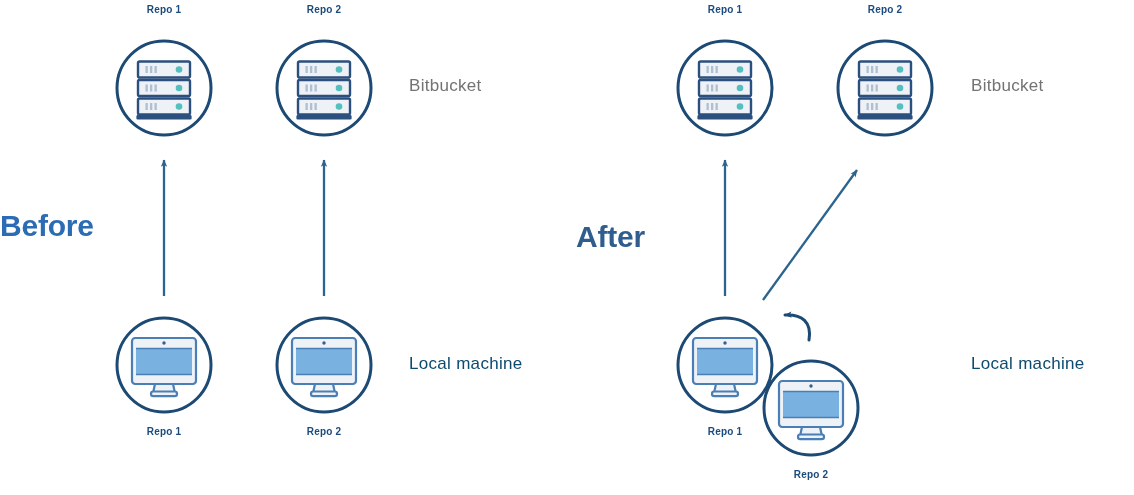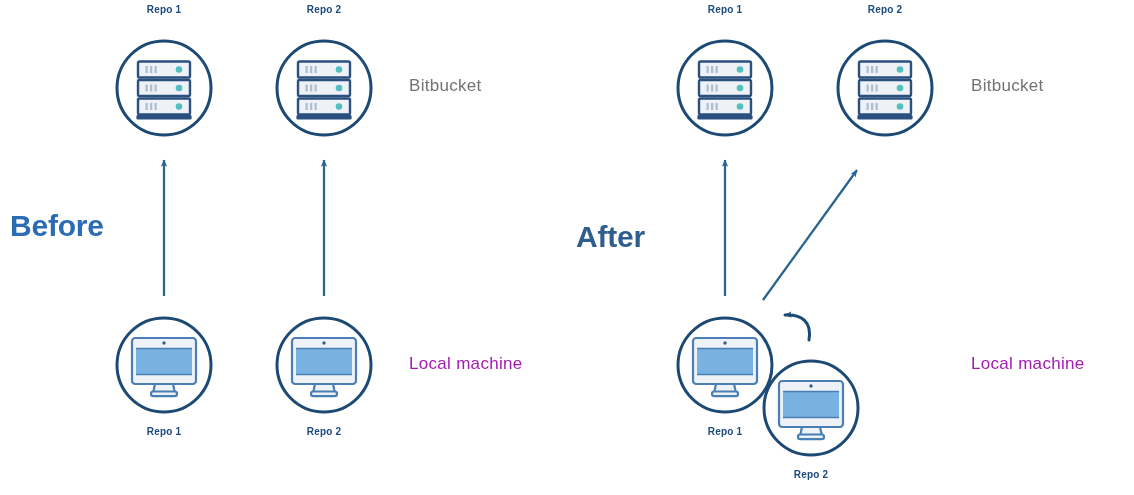--- a/index.html
+++ b/index.html
@@ -39,21 +39,21 @@
   .label-section {
     font-size: 17px;
     font-weight: 500;
     letter-spacing: 0.3px;
   }
   .label-bitbucket {
     color: #737373;
     text-align: right;
   }
   .label-local {
-    color: #a21caf;
+    color: #0c4a6e;
   }
   .label-phase {
     font-size: 30px;
     font-weight: bold;
     letter-spacing: -0.2px;
   }
   .phase-before { color: #2b6cb5; }
   .phase-after  { color: #2f5d8e; }
 </style>
 </head>
@@ -166,21 +166,21 @@
       </g>
     </g>
     <g>
       <circle cx="811" cy="408" r="47" fill="#ffffff" stroke="#1d4a74" stroke-width="3"></circle>
       <g transform="translate(811,407)">
         <use href="#monitor-icon-glyph"></use>
       </g>
     </g>
   </svg>
 
-  <div class="txt label-phase phase-before" style="left:10px; top:211px;">Before</div>
+  <div class="txt label-phase phase-before" style="left:0; top:211px;">Before</div>
 
   <div class="txt label-repo" style="left:164px; top:5px;">Repo 1</div>
   <div class="txt label-repo" style="left:324px; top:5px;">Repo 2</div>
 
   <div class="txt label-repo" style="left:164px; top:427px;">Repo 1</div>
   <div class="txt label-repo" style="left:324px; top:427px;">Repo 2</div>
 
   <div class="txt label-section label-bitbucket" style="left:409px; top:77px;">Bitbucket</div>
   <div class="txt label-section label-local" style="left:409px; top:355px;">Local machine</div>
 

